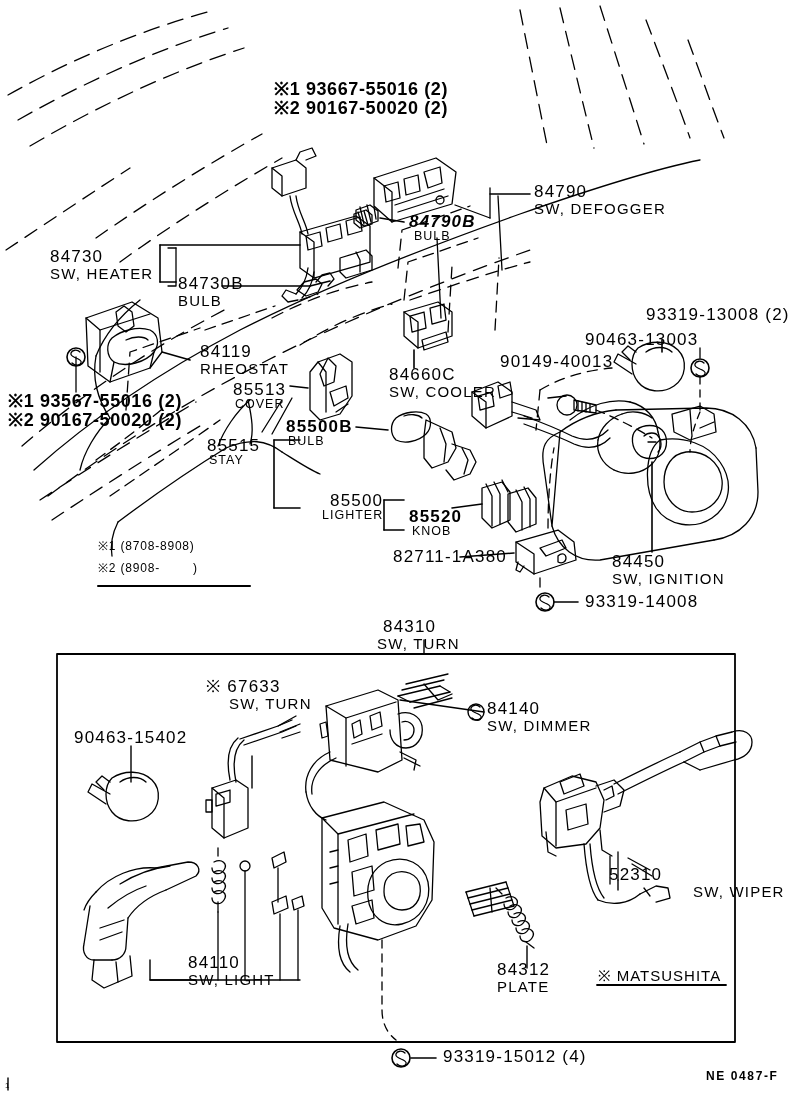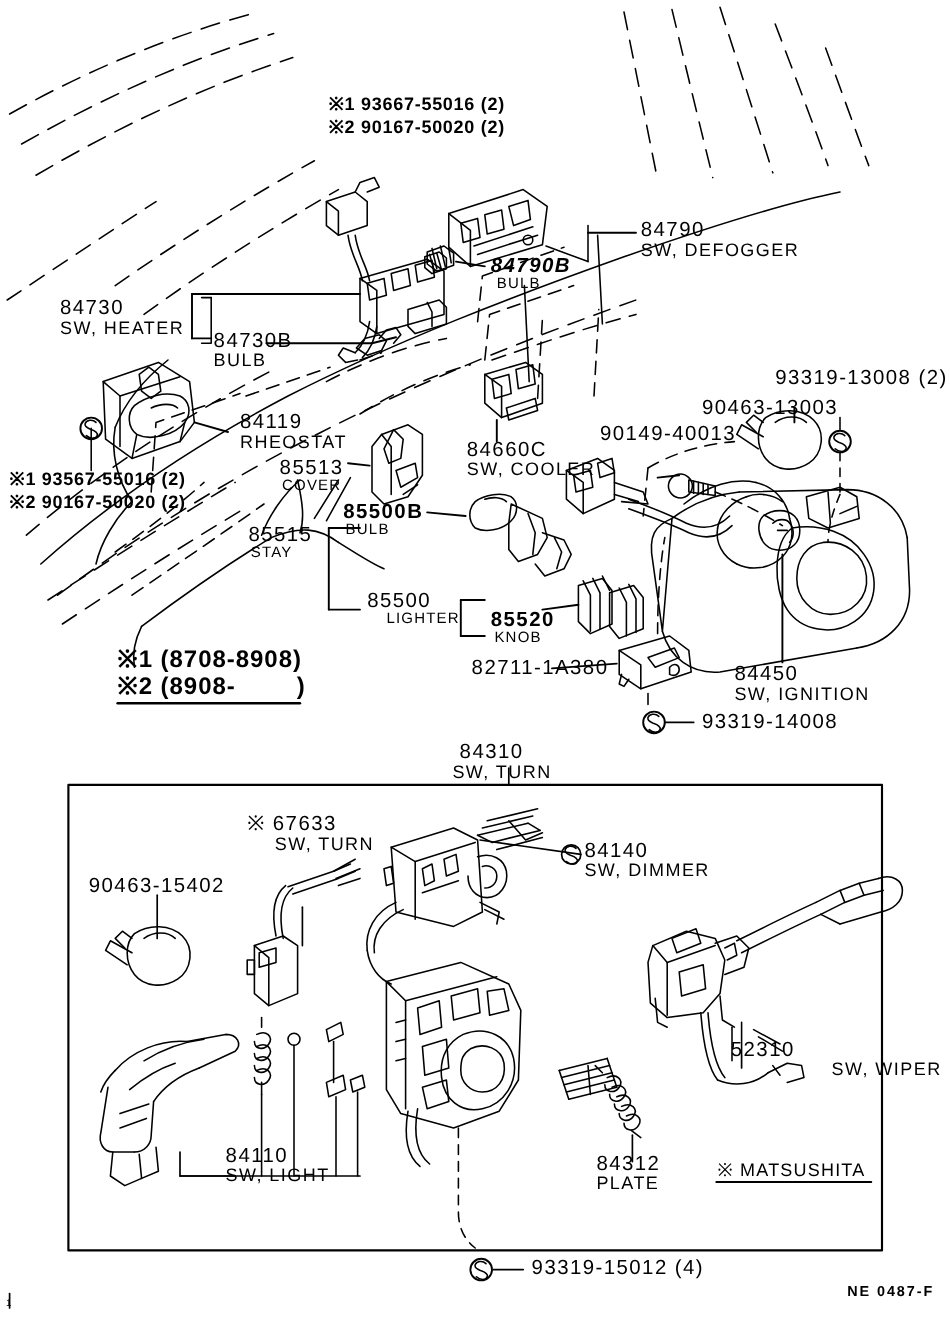--- a/index.html
+++ b/index.html
@@ -26,22 +26,22 @@
     font-family:"Liberation Sans", sans-serif;
     letter-spacing:0.5px;
     white-space:pre;
     line-height:1.02;
   }
   .num{ font-size:17px; letter-spacing:1.2px; }
   .num-sm{ font-size:15px; letter-spacing:1px; }
   .sub{ font-size:15px; letter-spacing:1.2px; }
   .sub-sm{ font-size:12.5px; letter-spacing:1px; }
   .bold{ font-weight:bold; }
-  .mark{ font-size:15px; letter-spacing:0.6px; font-weight:bold;}
-  .legend{ font-size:20px; letter-spacing:0.8px; font-weight:bold;text-align:center;}
+  .mark{ font-size:18px; letter-spacing:0.6px; font-weight:bold;}
+  .legend{ font-size:12px; letter-spacing:0.8px; font-weight:normal;text-align:center;}
   .code{ font-size:12px; letter-spacing:1.6px; font-weight:bold;}
 </style>
 </head>
 <body>
 
 <div id="page">
 
   <svg id="art" viewBox="0 0 792 1098">
     <g fill="none" stroke="#000" stroke-width="1.3" stroke-linecap="round" stroke-linejoin="round">
 
@@ -497,21 +497,21 @@
 
   <div class="lbl mark" style="left:8px; top:392px;">※1 93567-55016 (2)</div>
   <div class="lbl mark" style="left:8px; top:411px;">※2 90167-50020 (2)</div>
 
   <div class="lbl num bold" style="left:286px; top:418px;">85500B</div>
   <div class="lbl sub-sm" style="left:288px; top:435px;">BULB</div>
 
   <div class="lbl num" style="left:207px; top:437px;">85515</div>
   <div class="lbl sub-sm" style="left:209px; top:454px;">STAY</div>
 
-  <div class="lbl num" style="left:306px; top:492px;text-align:center;">85500</div>
+  <div class="lbl num" style="left:330px; top:492px;text-align:center;">85500</div>
   <div class="lbl sub-sm" style="left:322px; top:509px;">LIGHTER</div>
 
   <div class="lbl num bold" style="left:409px; top:508px;">85520</div>
   <div class="lbl sub-sm" style="left:412px; top:525px;">KNOB</div>
 
   <div class="lbl num" style="left:389px; top:366px;">84660C</div>
   <div class="lbl sub" style="left:389px; top:384px;">SW, COOLER</div>
 
   <div class="lbl num" style="left:500px; top:353px;">90149-40013</div>
 

